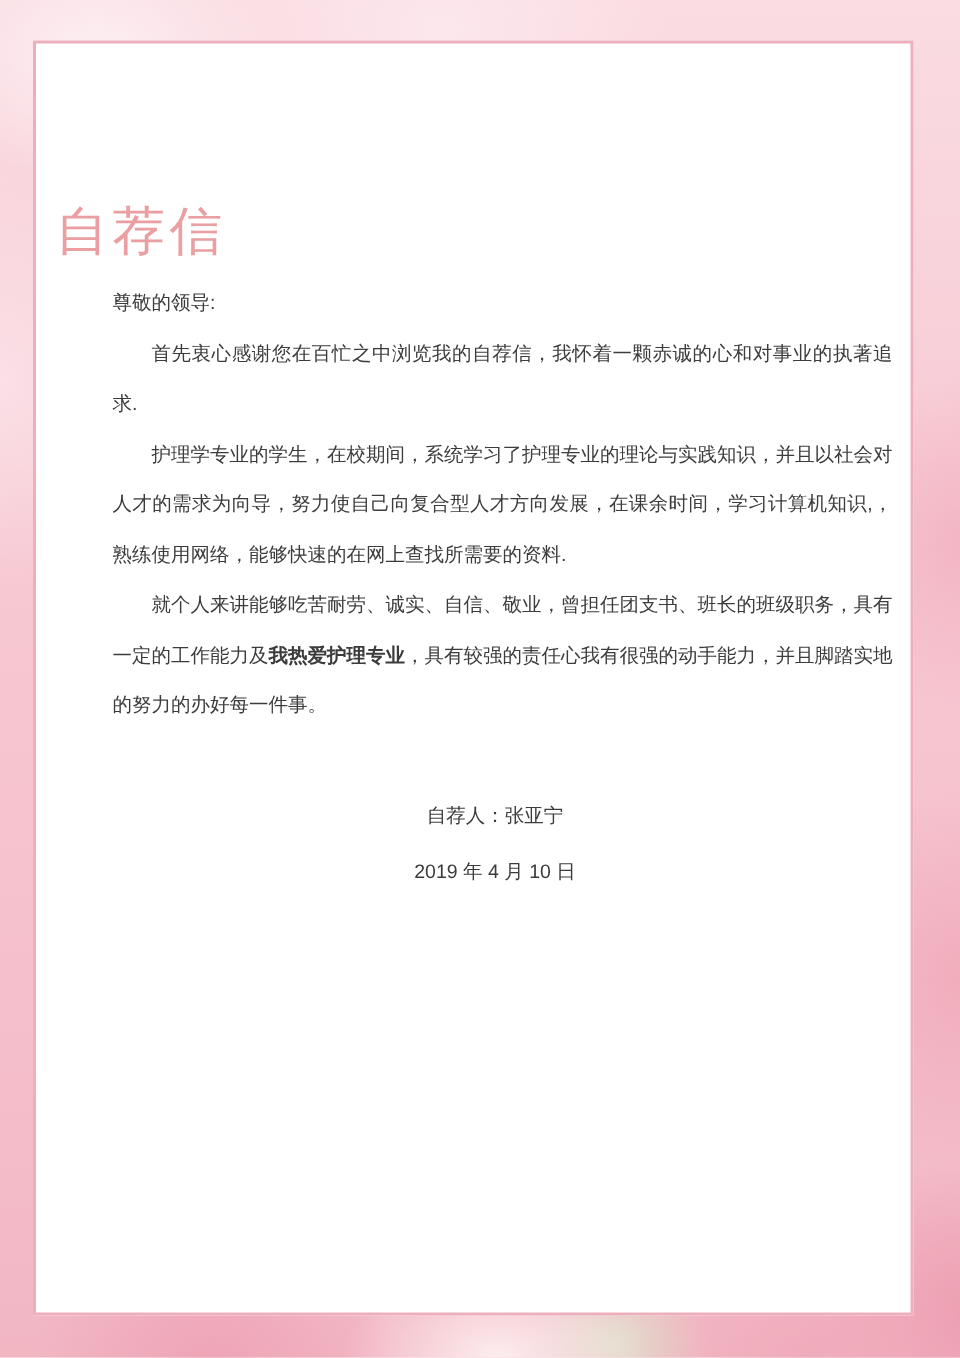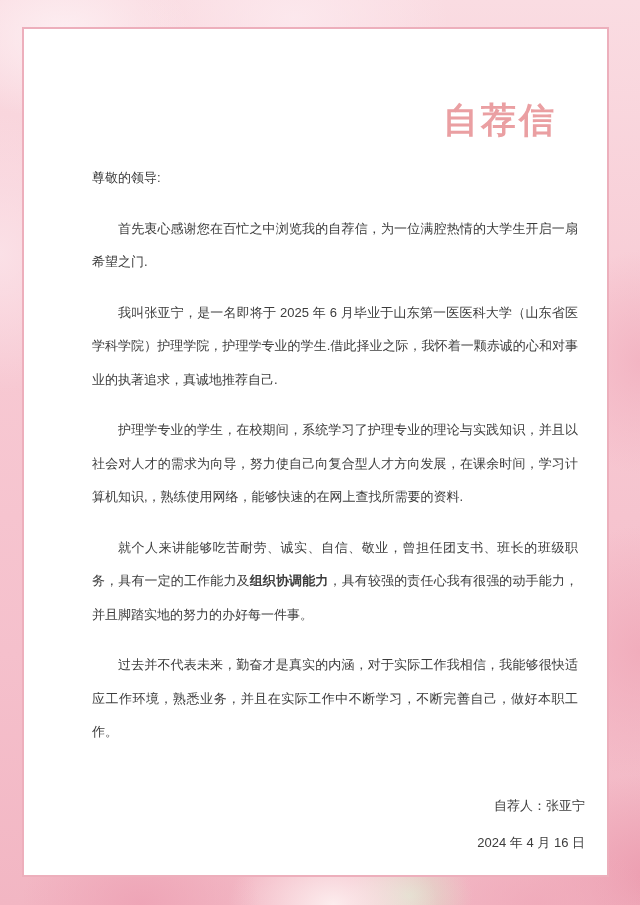--- a/index.html
+++ b/index.html
@@ -29,58 +29,56 @@
     left:22px; top:27px;
     width:587px; height:850px;
     background:#ffffff;
     border:2px solid var(--card-border);
   }
   .content{
     margin-left:51px;
     margin-right:12px;
   }
   .title{
-    margin-top:68px;
-    text-align:right;
+    margin-top:102px;
+    text-align:left;
     transform:translateX(-38px);
     font-size:35px;
-    font-weight:bold;
+    font-weight:normal;
     letter-spacing:3px;
     color:var(--title-pink);
   }
   .letter{
     margin-top:7px;
     font-size:13px;
     line-height:33.5px;
     color:var(--text-color);
     text-align:justify;
   }
-  .letter p{margin:17px;}
+  .letter p{margin:0;}
   .letter p.indent{text-indent:2em;}
   .sign-block{
     margin-top:38px;
-    text-align:right;
+    text-align:center;
     padding-right:10px;
     font-size:13px;
     line-height:37px;
     color:var(--text-color);
   }
 </style>
 </head>
 <body>
 
 <div class="card">
   <div class="content">
     <div class="title">自荐信</div>
     <div class="letter">
       <p>尊敬的领导:</p>
-      <p class="indent">首先衷心感谢您在百忙之中浏览我的自荐信，为一位满腔热情的大学生开启一扇希望之门.</p>
-      <p class="indent">我叫张亚宁，是一名即将于 2025 年 6 月毕业于山东第一医医科大学（山东省医学科学院）护理学院，护理学专业的学生.借此择业之际，我怀着一颗赤诚的心和对事业的执著追求，真诚地推荐自己.</p>
+      <p class="indent">首先衷心感谢您在百忙之中浏览我的自荐信，我怀着一颗赤诚的心和对事业的执著追求.</p>
       <p class="indent">护理学专业的学生，在校期间，系统学习了护理专业的理论与实践知识，并且以社会对人才的需求为向导，努力使自己向复合型人才方向发展，在课余时间，学习计算机知识,，熟练使用网络，能够快速的在网上查找所需要的资料.</p>
-      <p class="indent"><span>就个人来讲能够吃苦耐劳、诚实、自信、敬业，曾担任团支书、班长的班级职务，具有一定的工作能力及</span><b>组织协调能力</b><span>，具有较强的责任心我有很强的动手能力，并且脚踏实地的努力的办好每一件事。</span></p>
-      <p class="indent">过去并不代表未来，勤奋才是真实的内涵，对于实际工作我相信，我能够很快适应工作环境，熟悉业务，并且在实际工作中不断学习，不断完善自己，做好本职工作。</p>
+      <p class="indent"><span>就个人来讲能够吃苦耐劳、诚实、自信、敬业，曾担任团支书、班长的班级职务，具有一定的工作能力及</span><b>我热爱护理专业</b><span>，具有较强的责任心我有很强的动手能力，并且脚踏实地的努力的办好每一件事。</span></p>
     </div>
     <div class="sign-block">
       <p>自荐人：张亚宁</p>
-      <p>2024 年 4 月 16 日</p>
+      <p>2019 年 4 月 10 日</p>
     </div>
   </div>
 </div>
 
 </body></html>

